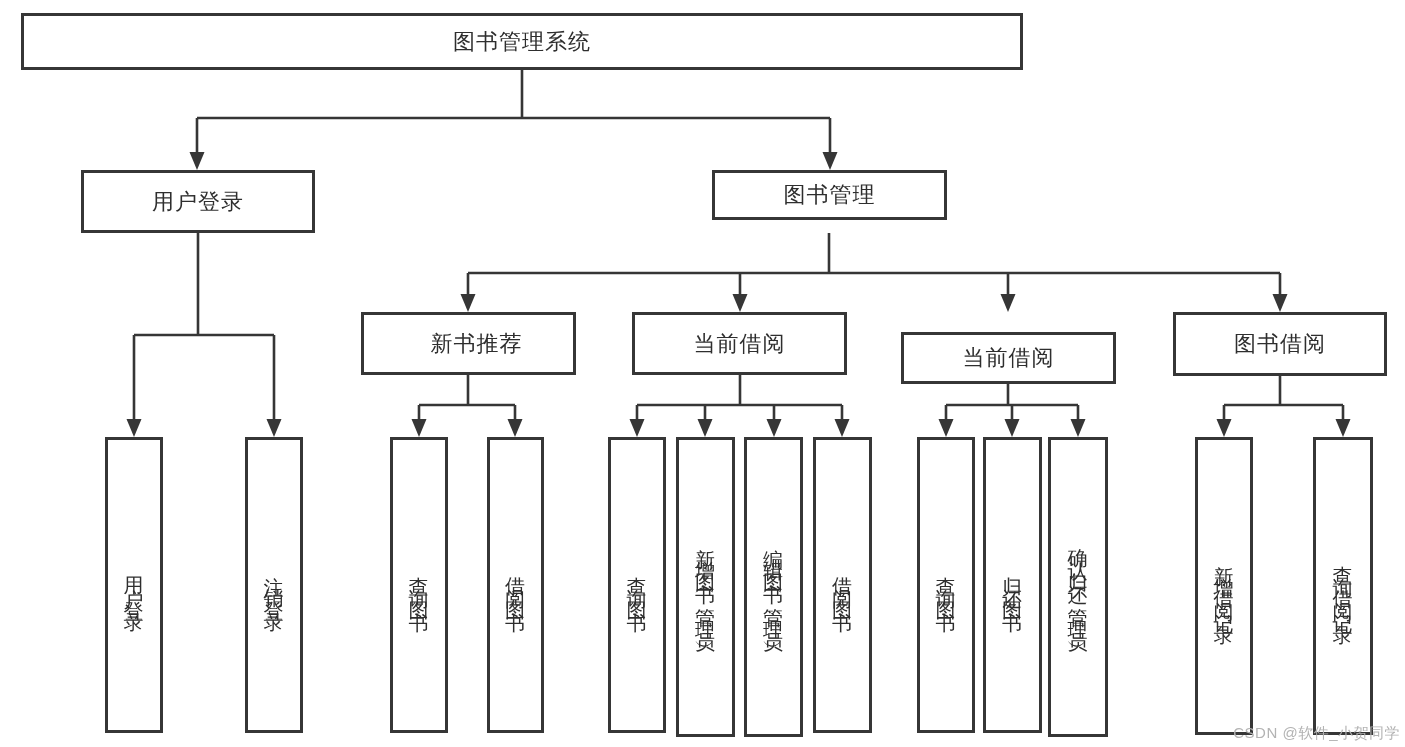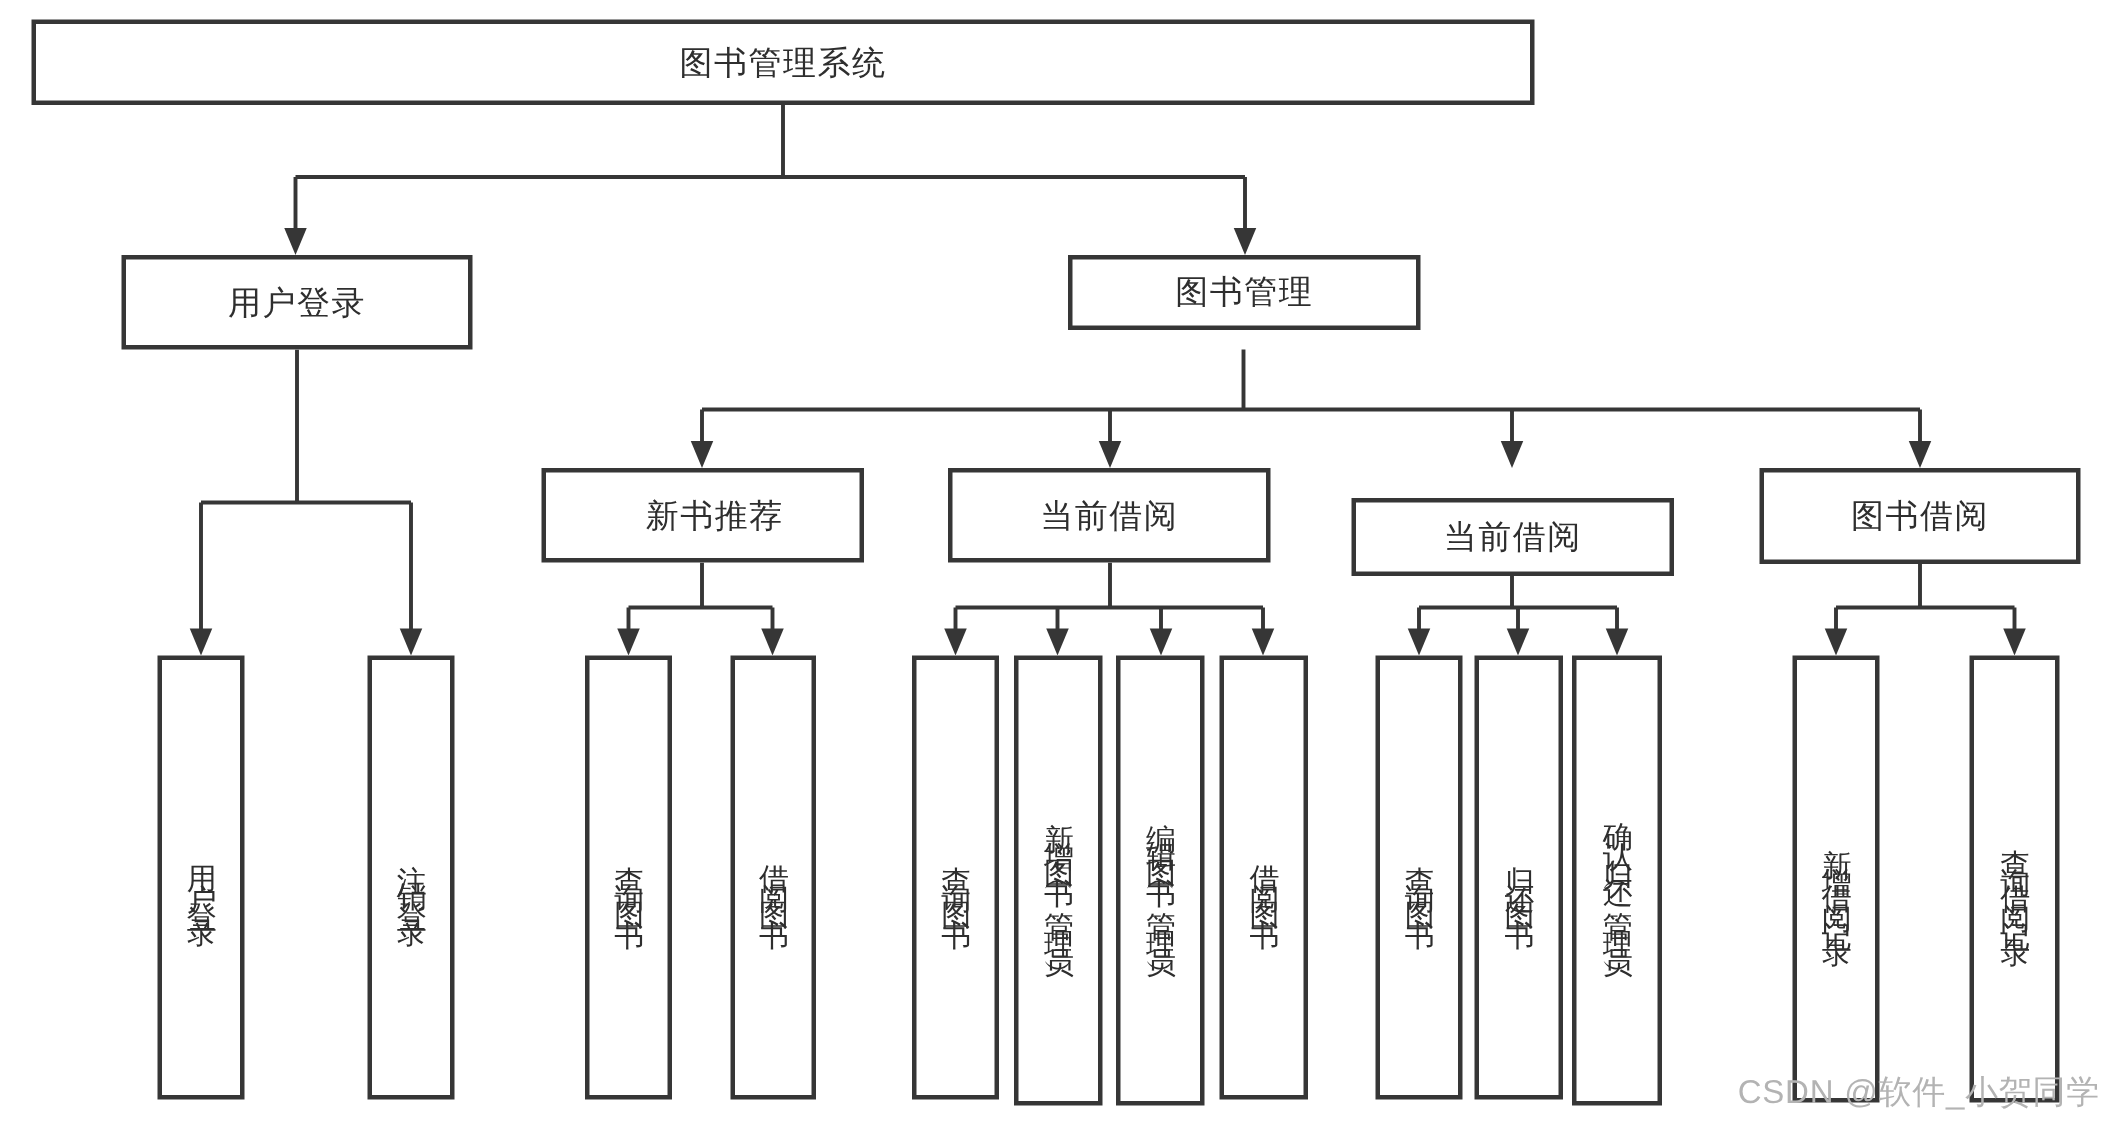--- a/index.html
+++ b/index.html
@@ -33,21 +33,21 @@
     text-orientation:mixed;
     font-size:20px;
     letter-spacing:12px;
     color:#2e2e2e;
     white-space:nowrap;
     line-height:1;
   }
   .watermark {
     position:absolute;
     right:5px; bottom:4px;
-    font-size:22px;
+    font-size:15px;
     color:#b3b3b3;
     letter-spacing:0.5px;
     white-space:nowrap;
   }
 </style>
 </head>
 <body>
 
 <div id="canvas">
 

